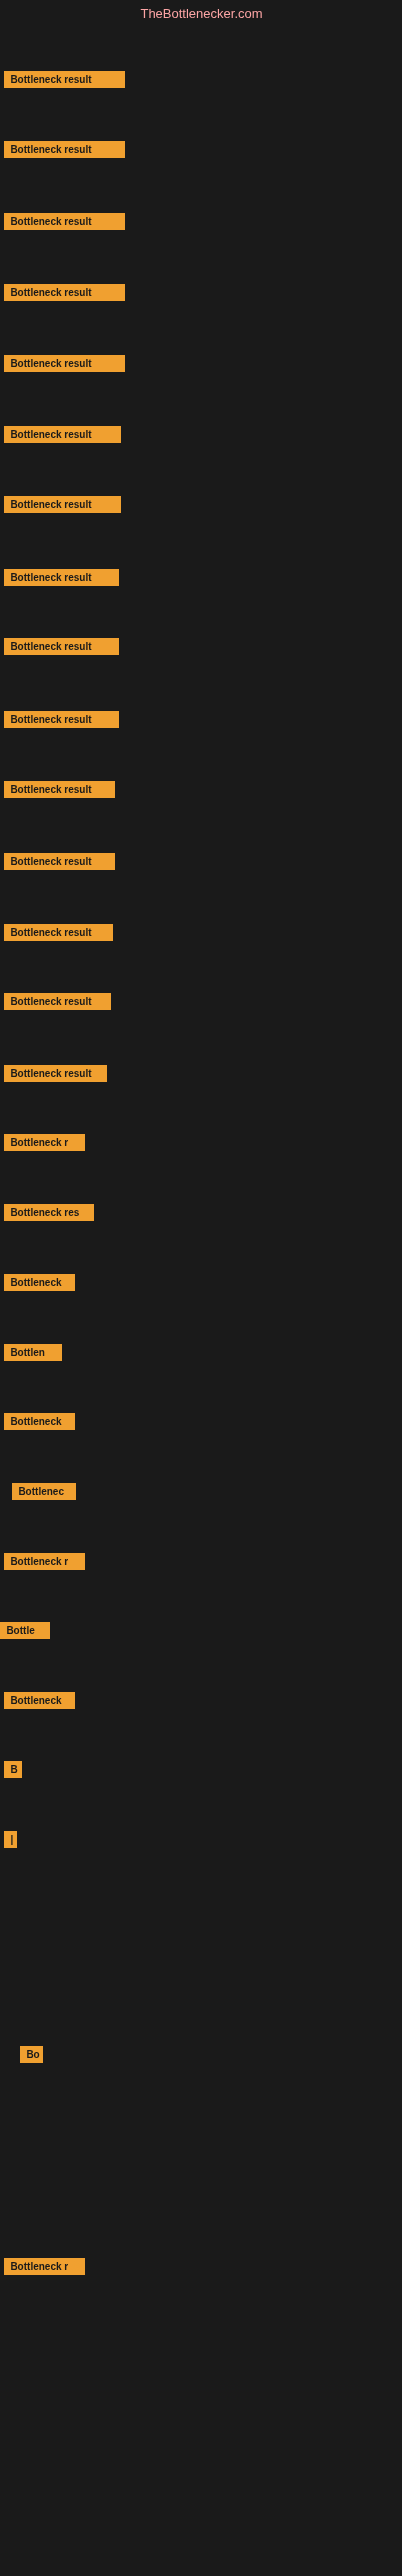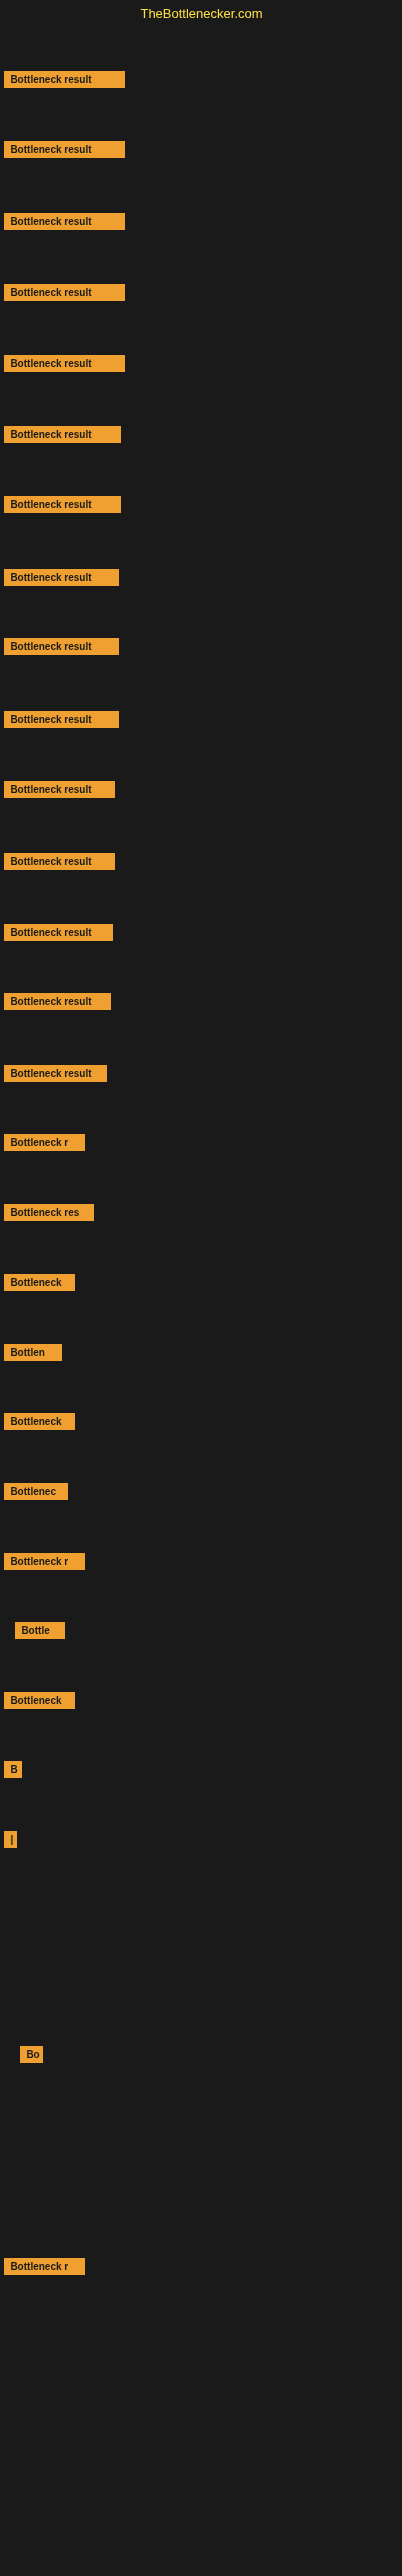--- a/index.html
+++ b/index.html
@@ -11,21 +11,21 @@
     body {
       width: 403px;
       min-height: 2576px;
       background-color: #1a1a1a;
       font-family: Arial, sans-serif;
       position: relative;
     }
 
     .site-title {
       text-align: center;
-      color: #fde047;
+      color: #fca5a5;
       font-size: 13px;
       padding: 6.4px 0 3.2px 0;
       font-weight: normal;
     }
 
     .bottleneck-badge {
       background-color: #f0a030;
       color: #1a1a1a;
       font-size: 10px;
       font-weight: bold;
@@ -60,22 +60,22 @@
     <div class="row" style="top: 756px; left: 4px;"><span class="bottleneck-badge" style="max-width: 111px; width: 111px;">Bottleneck result</span></div>
     <div class="row" style="top: 828px; left: 4px;"><span class="bottleneck-badge" style="max-width: 111px; width: 111px;">Bottleneck result</span></div>
     <div class="row" style="top: 899px; left: 4px;"><span class="bottleneck-badge" style="max-width: 109px; width: 109px;">Bottleneck result</span></div>
     <div class="row" style="top: 968px; left: 4px;"><span class="bottleneck-badge" style="max-width: 107px; width: 107px;">Bottleneck result</span></div>
     <div class="row" style="top: 1040px; left: 4px;"><span class="bottleneck-badge" style="max-width: 103px; width: 103px;">Bottleneck result</span></div>
     <div class="row" style="top: 1109px; left: 4px;"><span class="bottleneck-badge" style="max-width: 81px; width: 81px;">Bottleneck r</span></div>
     <div class="row" style="top: 1179px; left: 4px;"><span class="bottleneck-badge" style="max-width: 90px; width: 102px;">Bottleneck res</span></div>
     <div class="row" style="top: 1249px; left: 4px;"><span class="bottleneck-badge" style="max-width: 71px; width: 71px;">Bottleneck</span></div>
     <div class="row" style="top: 1319px; left: 4px;"><span class="bottleneck-badge" style="max-width: 58px; width: 80px;">Bottlen</span></div>
     <div class="row" style="top: 1388px; left: 4px;"><span class="bottleneck-badge" style="max-width: 71px; width: 71px;">Bottleneck</span></div>
-    <div class="row" style="top: 1458px; left: 4px;"><span class="bottleneck-badge" style="max-width: 64px; width: 64px;">Bottlenec</span></div>
+    <div class="row" style="top: 1458px; left: 12px;"><span class="bottleneck-badge" style="max-width: 64px; width: 64px;">Bottlenec</span></div>
     <div class="row" style="top: 1528px; left: 4px;"><span class="bottleneck-badge" style="max-width: 81px; width: 81px;">Bottleneck r</span></div>
-    <div class="row" style="top: 1597px; left: 15px;"><span class="bottleneck-badge" style="max-width: 50px; width: 50px;">Bottle</span></div>
+    <div class="row" style="top: 1597px; left: 0;"><span class="bottleneck-badge" style="max-width: 50px; width: 50px;">Bottle</span></div>
     <div class="row" style="top: 1667px; left: 4px;"><span class="bottleneck-badge" style="max-width: 71px; width: 71px;">Bottleneck</span></div>
     <div class="row" style="top: 1736px; left: 4px;"><span class="bottleneck-badge" style="max-width: 17.7px; width: 17.7px;">B</span></div>
     <div class="row" style="top: 1806px; left: 4px;"><span class="bottleneck-badge" style="max-width: 11.3px; width: 11.3px;">|</span></div>
     <div class="row" style="top: 2021px; left: 20px;"><span class="bottleneck-badge" style="max-width: 22.5px; width: 22.5px;">Bo</span></div>
     <div class="row" style="top: 2233px; left: 4px;"><span class="bottleneck-badge" style="max-width: 81px; width: 81px;">Bottleneck r</span></div>
   </div>
 
 
 </body></html>

